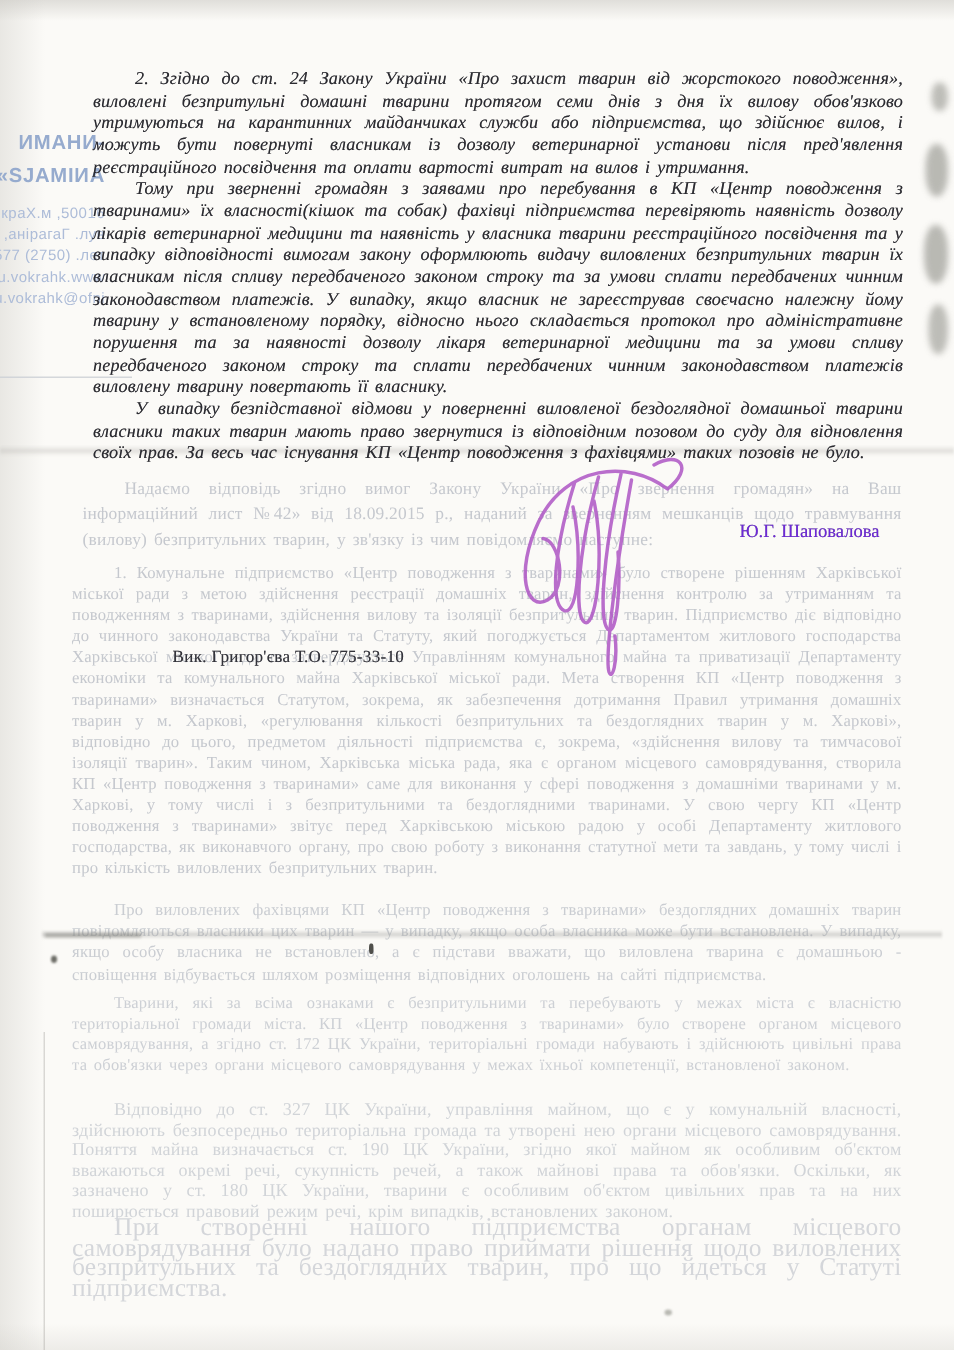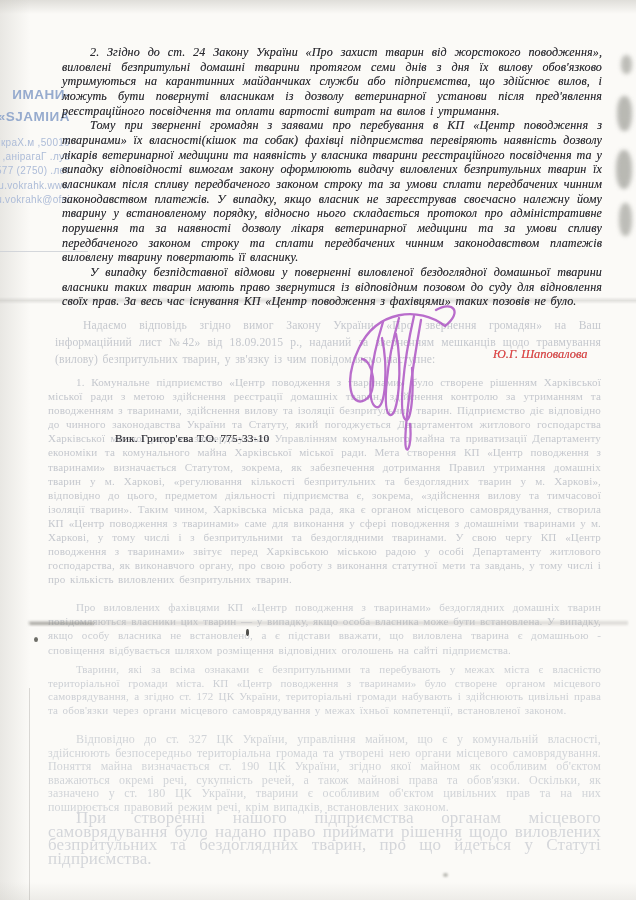--- a/index.html
+++ b/index.html
@@ -32,23 +32,22 @@
   }
   .doc-text p{margin:0;text-indent:28px;font-style:italic;}
 
   .sig-title{
     position:absolute;left:78px;top:323px;
     color:#2b2b31;font-size:12.4px;line-height:17.5px;
     text-shadow:0 0 .4px rgba(43,43,49,.55);
   }
   .signer-name{
     position:absolute;left:493px;top:347px;
-    color:#ef4444;font-size:12.4px;
+    color:#6d28d9;font-size:12.4px;
     text-shadow:0 0 .4px rgba(43,43,49,.55);
-    font-style:italic;
   }
   .executor{
     position:absolute;left:68px;top:432px;
     color:#33333a;font-size:11.4px;letter-spacing:.2px;
     text-shadow:0 0 .4px rgba(50,50,58,.5);
     padding-left:47px;
   }
 
   
   .ghost{

